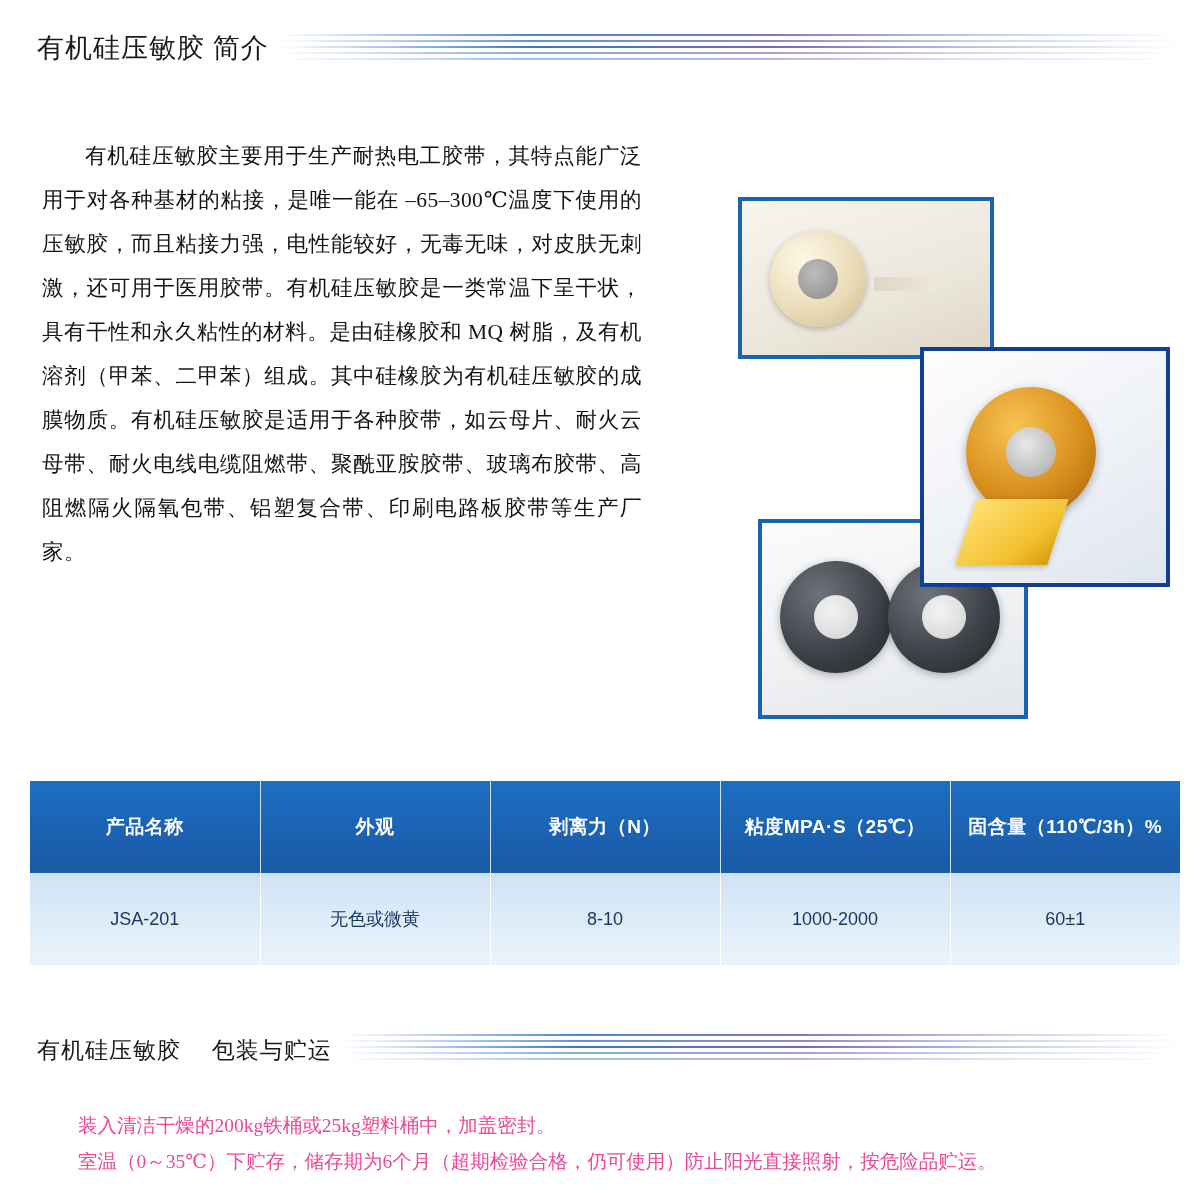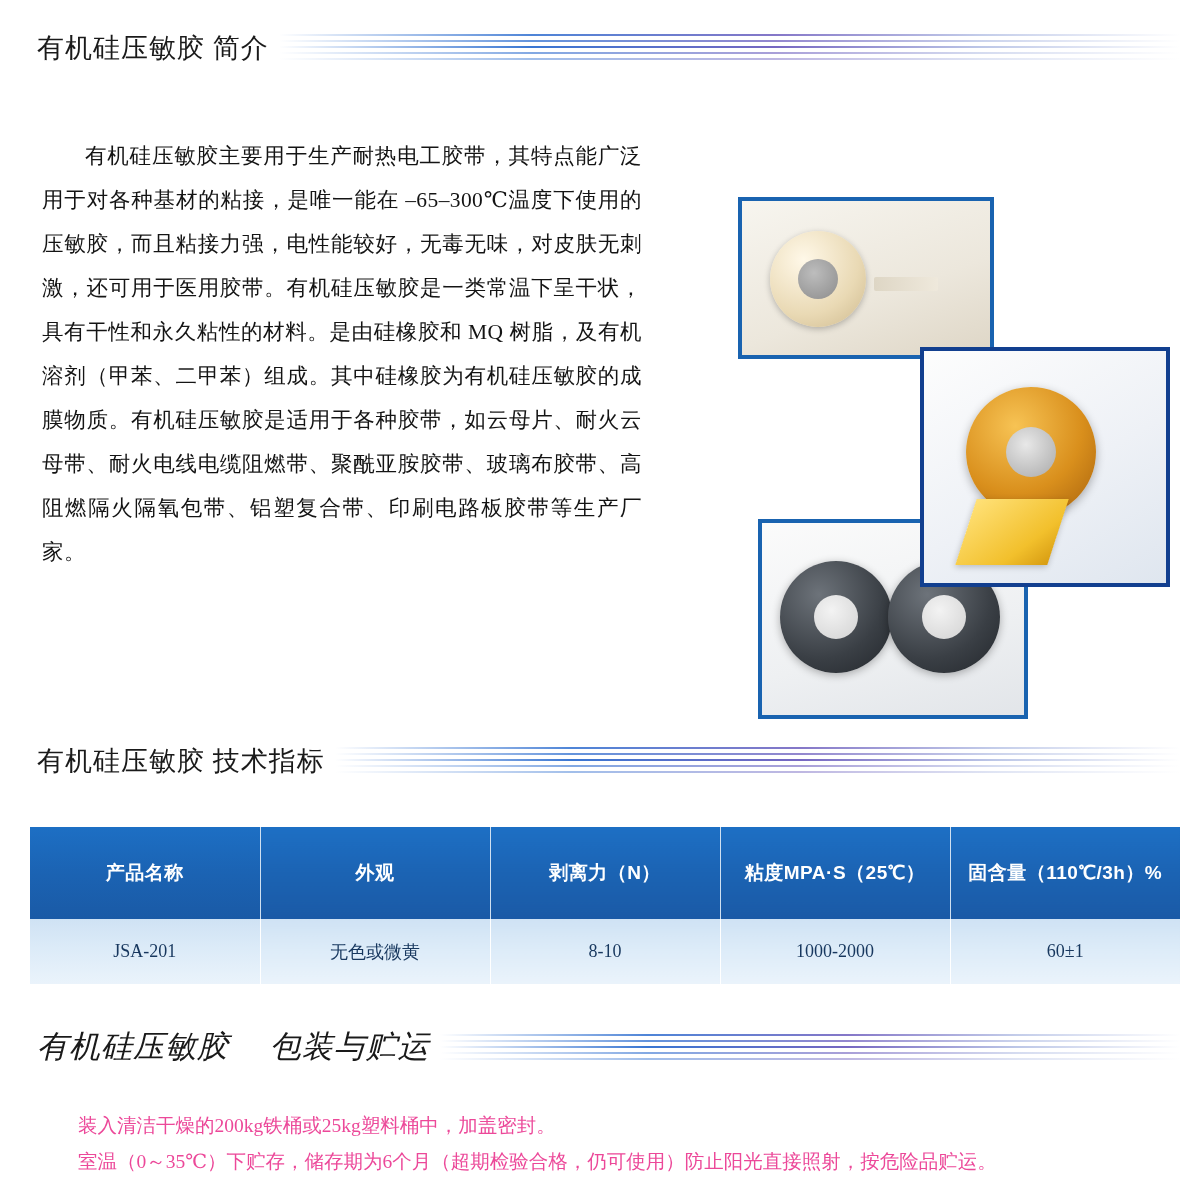--- a/index.html
+++ b/index.html
@@ -169,35 +169,35 @@
     height: 92px;
     border-right: 1px solid #cfe0f1;
     letter-spacing: .5px;
     font-family: "Liberation Sans", sans-serif;
   }
   table.spec th:last-child { border-right: none; }
   table.spec td {
     background: linear-gradient(180deg,#cfe2f4 0%, #dcebf8 45%, #eaf3fb 100%);
     color: #17375e;
     font-size: 18px;
-    height: 65px;
+    height: 92px;
     text-align: center;
     border-right: 1px solid #ffffff;
-    font-family: Liberation Serif, serif;
+    font-family: Liberation Sans, sans-serif;
   }
   table.spec td:last-child { border-right: none; }
 
   
   #pack-section {
     position: absolute;
     left: 30px;
     top: 1022px;
     width: 1150px;
   }
-  #pack-section .section-head .title { font-size: 31px; font-style: italic; }
+  #pack-section .section-head .title { font-size: 23px; }
   .pack-lines {
     margin-top: 40px;
     margin-left: 48px;
     font-size: 19.5px;
     line-height: 36px;
     color: #ec4899;
   }
   .pack-lines div { white-space: nowrap; }
 </style>
 </head>
@@ -246,30 +246,20 @@
         <div class="roll r3b">
             <div class="hole"></div>
           </div>
       </div>
 
     </div>
   </div>
 </section>
 
 <section id="spec-section">
-  <div class="section-head">
-    <div class="title">有机硅压敏胶  技术指标</div>
-    <div class="stripes">
-      <i></i>
-        <i></i>
-        <i></i>
-        <i></i>
-        <i></i>
-    </div>
-  </div>
 
   <table class="spec">
     <thead>
       <tr>
         <th>产品名称</th>
         <th>外观</th>
         <th>剥离力（N）</th>
         <th>粘度MPA·S（25℃）</th>
         <th>固含量（110℃/3h）%</th>
       </tr>

